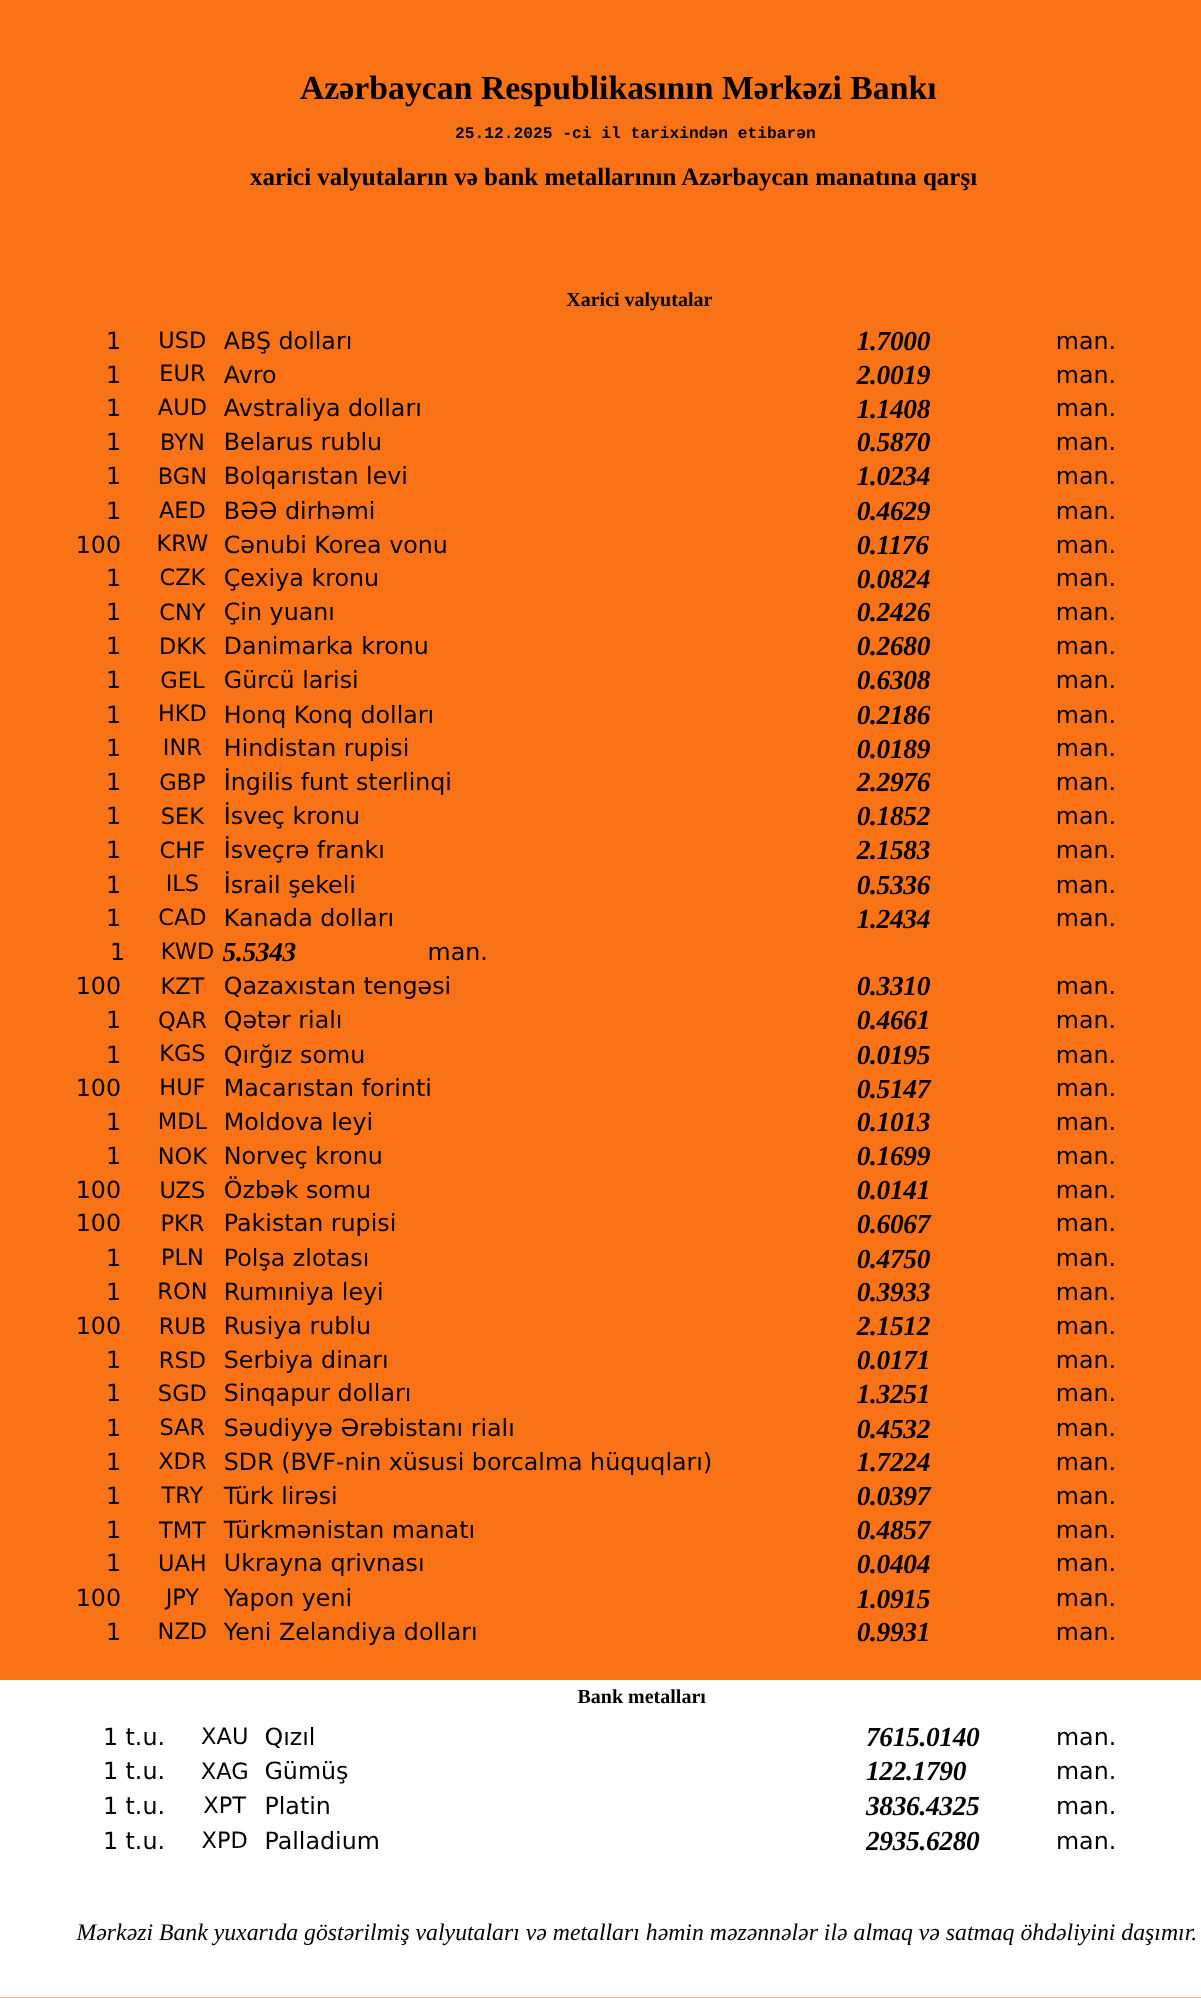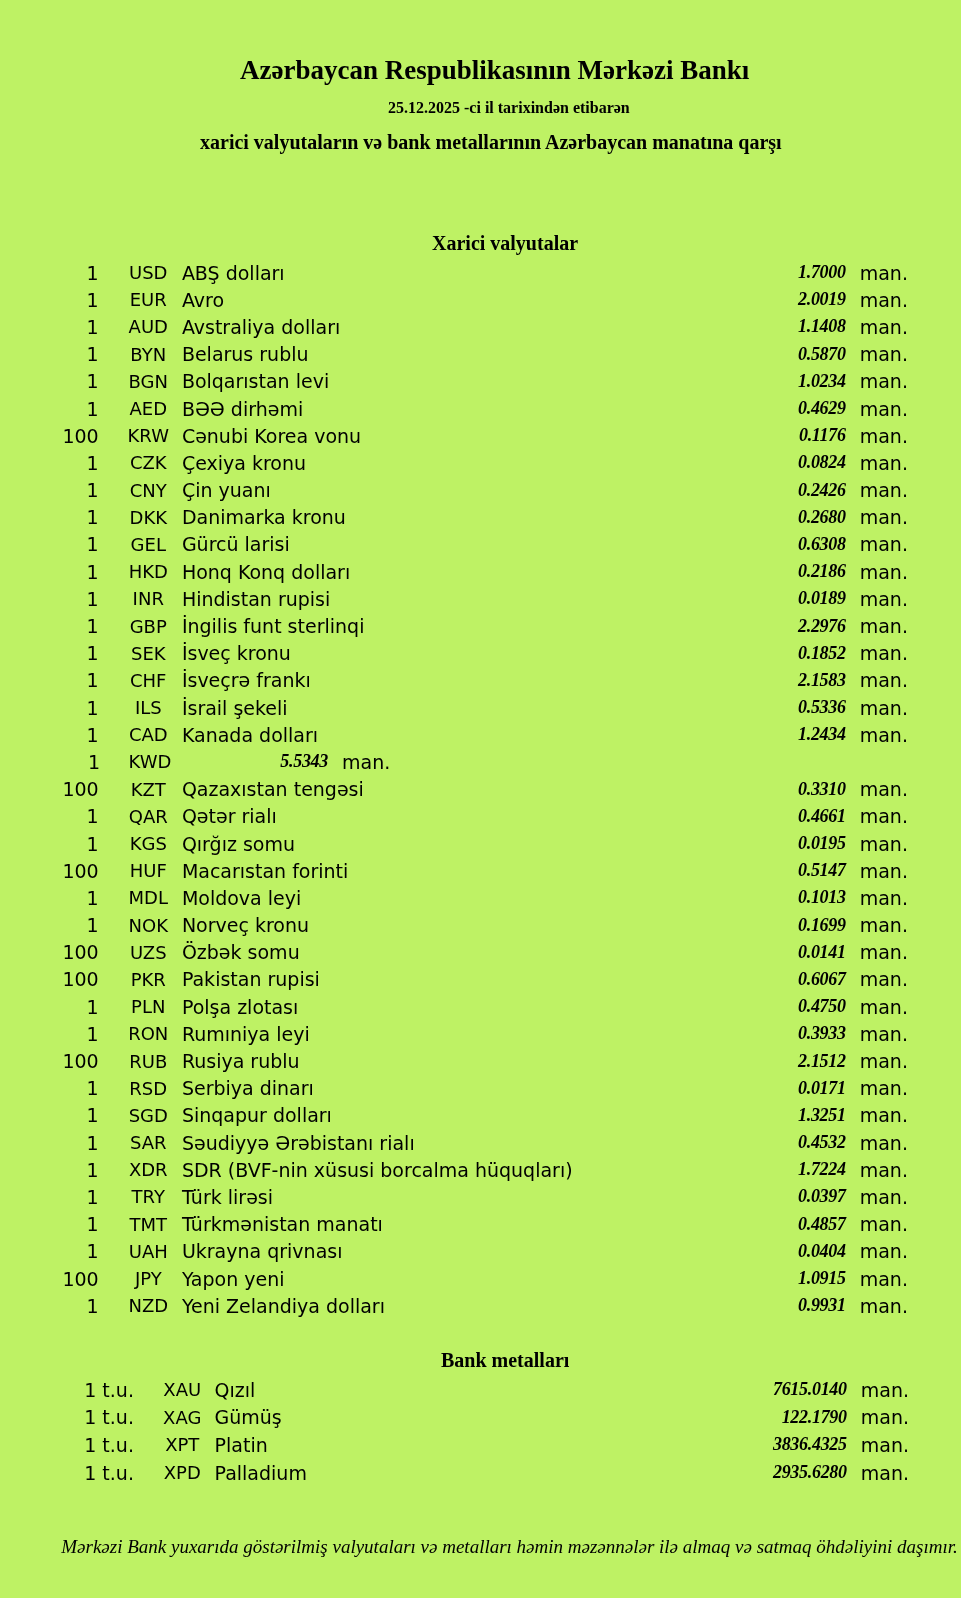--- a/index.html
+++ b/index.html
@@ -2,62 +2,62 @@
 <html><head>
 <meta charset="utf-8">
 <style>
   html, body { margin: 0; padding: 0; }
   body {
     width: 961px; height: 1598px;
     background: #ffffff; color: #000000;
     font-family: "DejaVu Sans", sans-serif;
     overflow: hidden;
   }
-  .page { position: relative; width: 961px; height: 1598px; background: #bef264; }
+  .page { position: relative; width: 961px; height: 1344px; background: #f97316; }
 
   .title {
     position: absolute; left: 240px; top: 55px;
     font-family: "Liberation Serif", serif; font-weight: bold;
     font-size: 27px; white-space: nowrap;
   }
   .date-line {
-    position: absolute; left: 388px; top: 99px;
-    font-family: Liberation Serif, serif; font-weight: bold;
-    font-size: 16px; white-space: nowrap;
+    position: absolute; left: 364px; top: 99px;
+    font-family: Liberation Mono, monospace; font-weight: bold;
+    font-size: 13px; white-space: nowrap;
   }
   .subtitle {
     position: absolute; left: 200px; top: 131px;
     font-family: "Liberation Serif", serif; font-weight: bold;
     font-size: 20px; white-space: nowrap;
   }
   .section-heading {
     position: absolute;
     font-family: "Liberation Serif", serif; font-weight: bold;
-    font-size: 20px; white-space: nowrap;
+    font-size: 16px; white-space: nowrap; margin-left: 21px;
   }
   .currencies-heading { left: 432px; top: 232px; }
   .metals-heading    { left: 441px; top: 1349px; }
 
   .rows { position: absolute; left: 0; width: 961px; }
   #currency-rows { top: 259px; }
   #metal-rows    { top: 1376px; }
 
   .row { display: flex; align-items: center; height: 27.2px; }
   #metal-rows .row { height: 27.6px; padding-left: 40px; }
 
   .qty  { width: 100px; text-align: right; font-size: 19px; white-space: nowrap; }
   .code { width: 56px; margin-left: 22px; text-align: center; font-size: 18px; }
   .name { width: 523px; margin-left: 6px; text-align: left; font-size: 19px; white-space: nowrap; }
   .rate {
-    width: 150px; text-align: right;
+    width: 150px; text-align: left;
     font-family: "Liberation Serif", serif;
     font-weight: bold; font-style: italic;
-    font-size: 18px; letter-spacing: -0.3px;
-  }
-  .man  { width: 50px; margin-left: 14px; margin-right: 52px; text-align: left; font-size: 19px; }
+    font-size: 22px; letter-spacing: -0.3px;
+  }
+  .man  { width: 50px; margin-left: 14px; margin-right: 68px; text-align: left; font-size: 19px; }
 
   .footer {
     position: absolute; left: 0; top: 1536px; width: 961px;
     text-align: center;
     font-family: "Liberation Serif", serif; font-style: italic;
     font-size: 19px; white-space: nowrap; margin-left: 29px;
   }
 </style>
 </head>
 <body>

